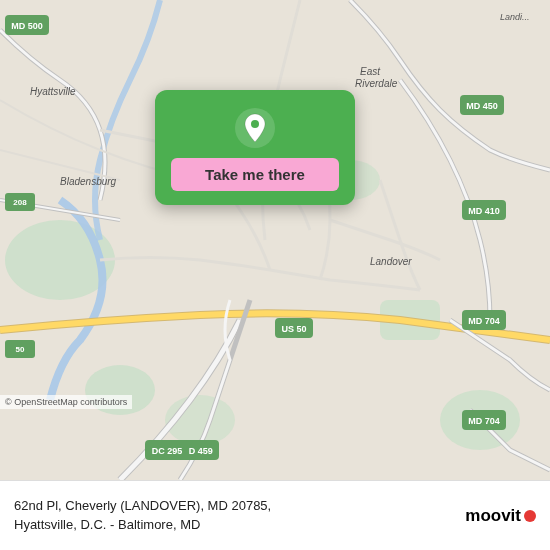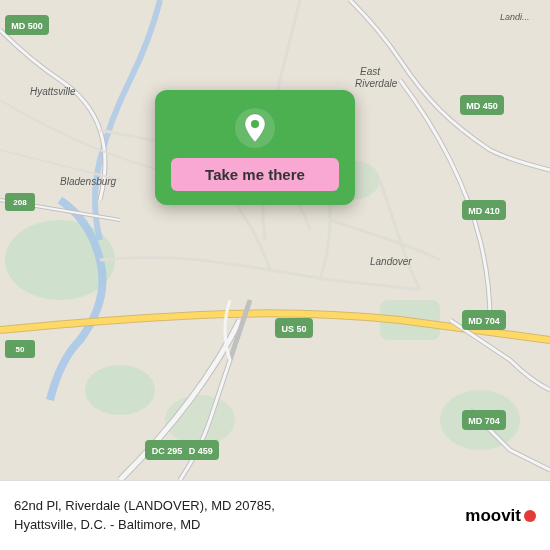--- a/index.html
+++ b/index.html
@@ -208,24 +208,27 @@
   <div id="map-popup">
 
     <svg class="pin-icon" viewBox="0 0 40 40" xmlns="http://www.w3.org/2000/svg">
       <circle cx="20" cy="20" r="20" fill="rgba(255,255,255,0.15)"></circle>
       <path d="M20 6 C14.5 6 10 10.5 10 16 C10 23 20 34 20 34 C20 34 30 23 30 16 C30 10.5 25.5 6 20 6Z" fill="white" stroke="rgba(0,0,0,0.15)" stroke-width="1"></path>
       <circle cx="20" cy="16" r="4" fill="#4caf50"></circle>
     </svg>
     <button id="take-me-there-btn">Take me there</button>
   </div>
 
+  <div id="osm-attribution">
+    <span>© OpenStreetMap contributors</span>
+  </div>
 </div>
 
 <div id="bottom-bar">
   <div id="address-text">
-    <span>62nd Pl, Riverdale (LANDOVER), MD 20785,</span><br>
+    <span>62nd Pl, Cheverly (LANDOVER), MD 20785,</span><br>
     <span>Hyattsville, D.C. - Baltimore, MD</span>
   </div>
   <div id="moovit-logo">
     <span style="font-size:17px;font-weight:bold;color:#000000;">moovit</span>
     <span class="m-dot"></span>
   </div>
 </div>
 
 </body></html>

